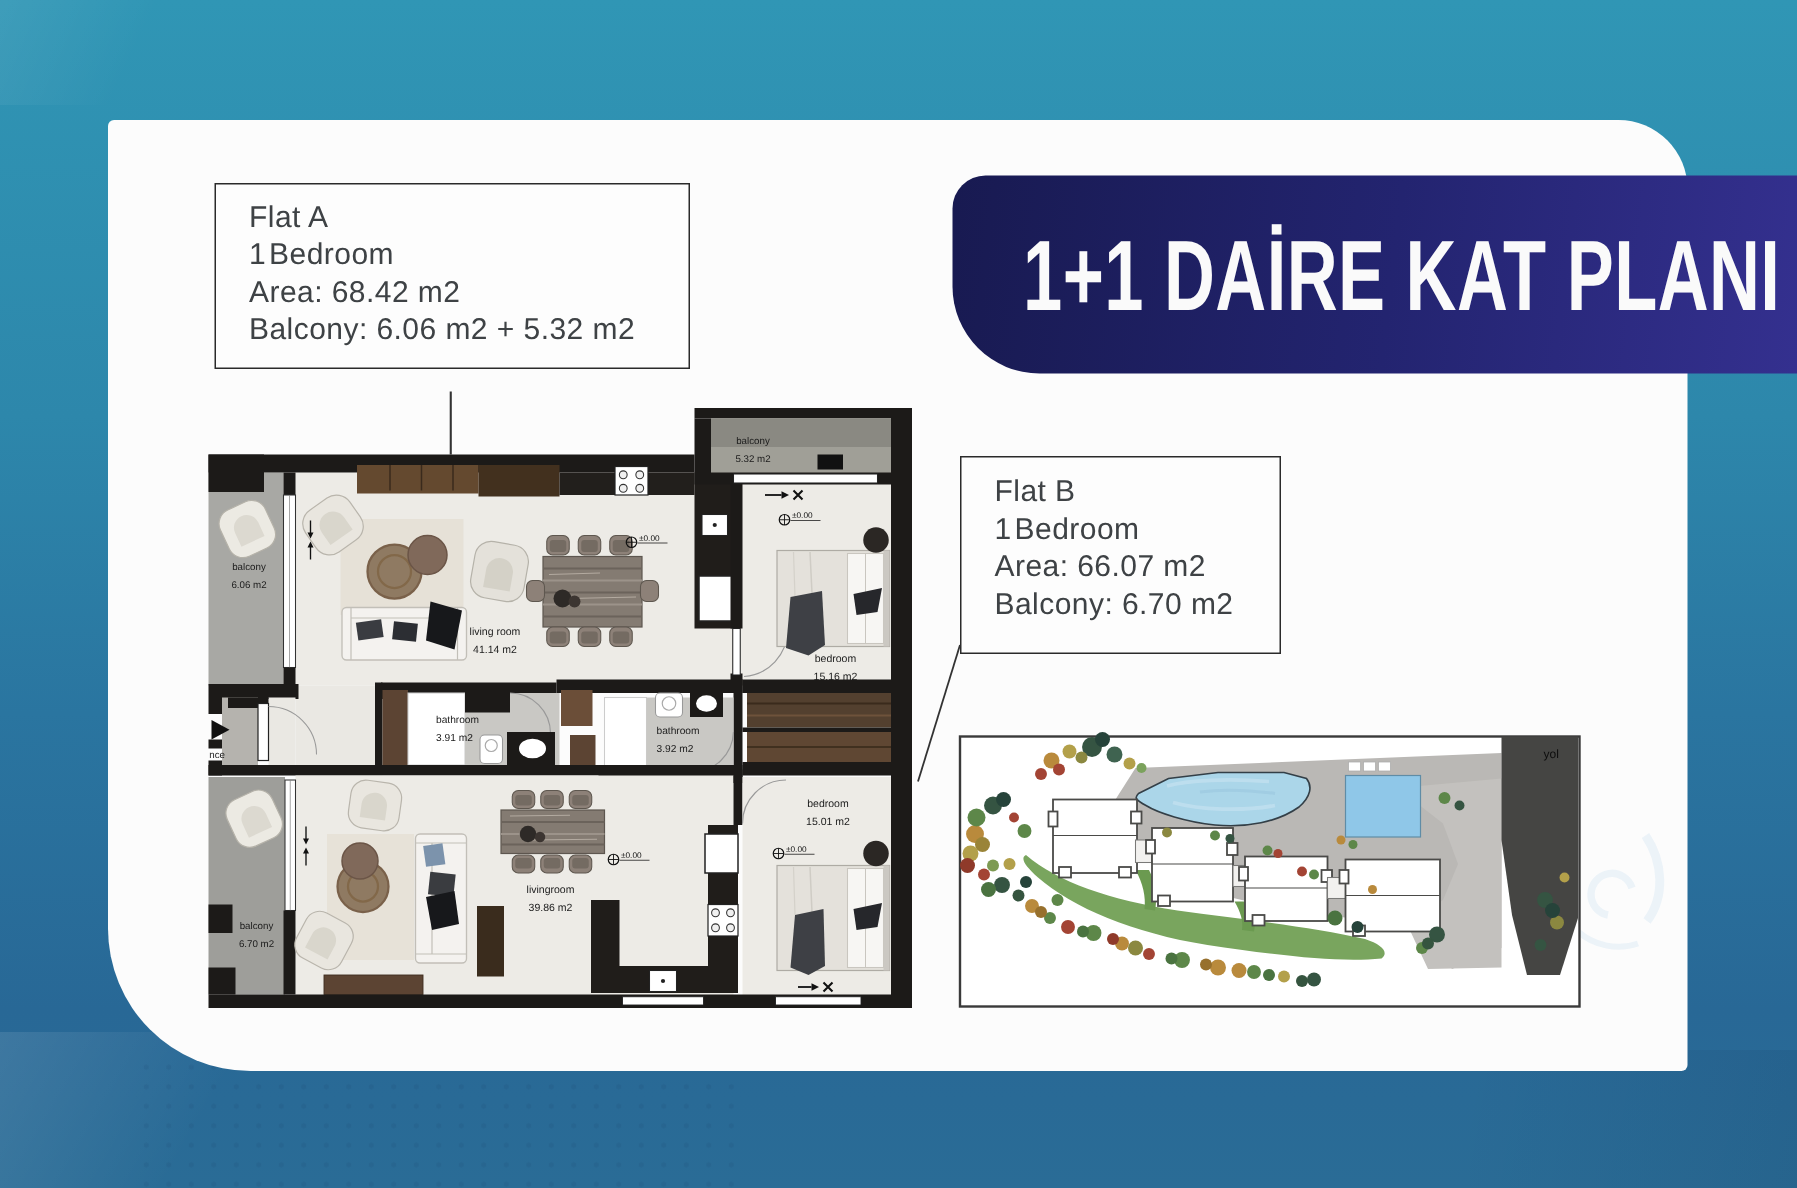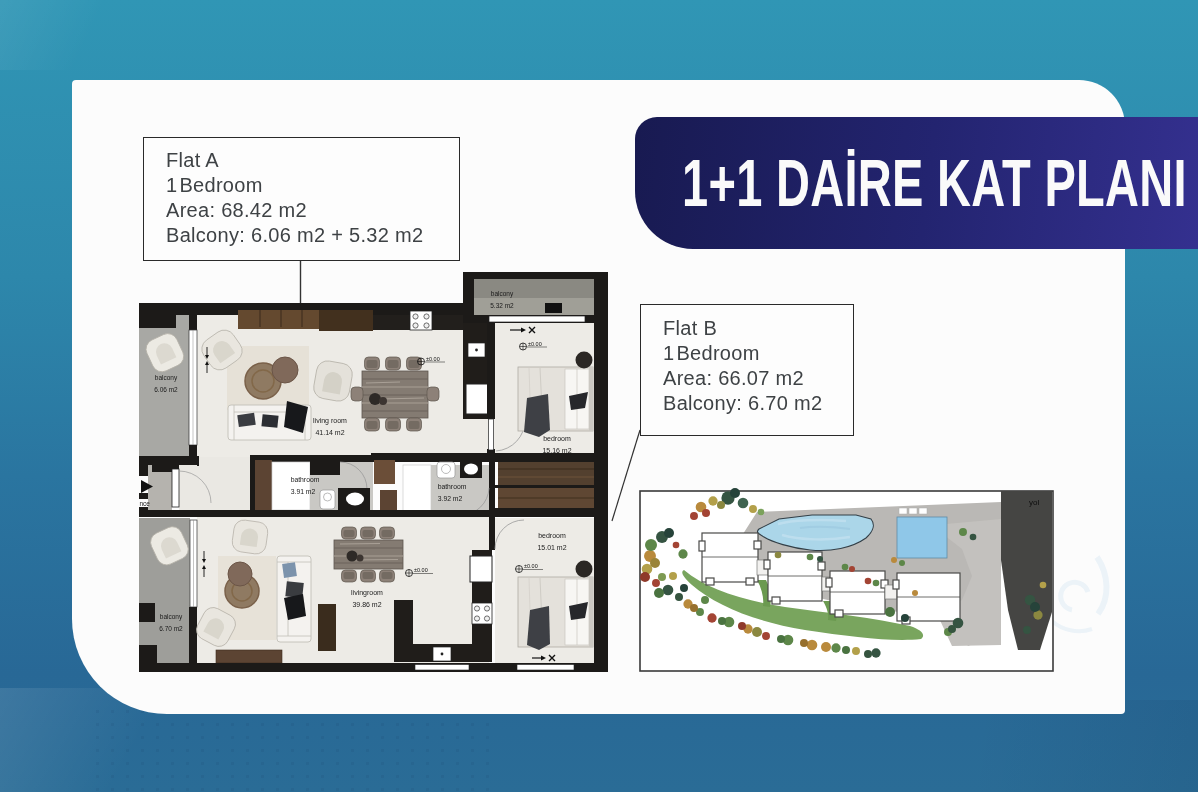--- a/index.html
+++ b/index.html
@@ -1,21 +1,21 @@
 <!DOCTYPE html>
 <html><head>
 <meta charset="utf-8">
 <style>
 html,body{margin:0;padding:0}
 #stage{position:relative;width:1198px;height:792px;overflow:hidden;font-family:"Liberation Sans",sans-serif;background:linear-gradient(180deg,#3096b5 0%,#2d87ab 35%,#2a75a0 60%,#286896 85%,#2a6c96 100%)}
 #card{position:absolute;left:72px;top:80px;width:1053px;height:634px;background:#fcfcfc;border-radius:4px 46px 4px 95px}
 #banner{position:absolute;left:635px;top:117px;width:563px;height:132px;background:linear-gradient(97deg,#181a51 0%,#232470 52%,#34308f 100%);border-radius:22px 0 0 58px}
 #banner .t{position:absolute;left:47px;top:66px;transform:translateY(-50%) scale(1.0,1.42);transform-origin:left center;font-size:47px;font-weight:bold;color:#fafafa;letter-spacing:0.3px;white-space:nowrap}
 .fbox{position:absolute;border:1.5px solid #2a2a2a;background:#fdfdfd;color:#3e4245;font-size:20px;line-height:25px;letter-spacing:0.3px;box-sizing:border-box}
-#flata{left:143px;top:137px;width:317px;height:124px;padding:10px 0 0 22px}
+#flata{left:143px;top:122px;width:317px;height:124px;padding:10px 0 0 22px}
 #flatb{left:640px;top:304px;width:214px;height:132px;padding:11px 0 0 22px}
 #overlay{position:absolute;left:0;top:0}
 </style>
 </head>
 <body>
 <div id="stage">
 
   <div style="position:absolute;left:0;top:0;width:120px;height:70px;background:linear-gradient(115deg,rgba(255,255,255,0.07),rgba(255,255,255,0) 70%)"></div>
 
   <div style="position:absolute;left:0;top:688px;width:200px;height:104px;background:linear-gradient(120deg,rgba(255,255,255,0.10),rgba(255,255,255,0) 65%)"></div>

